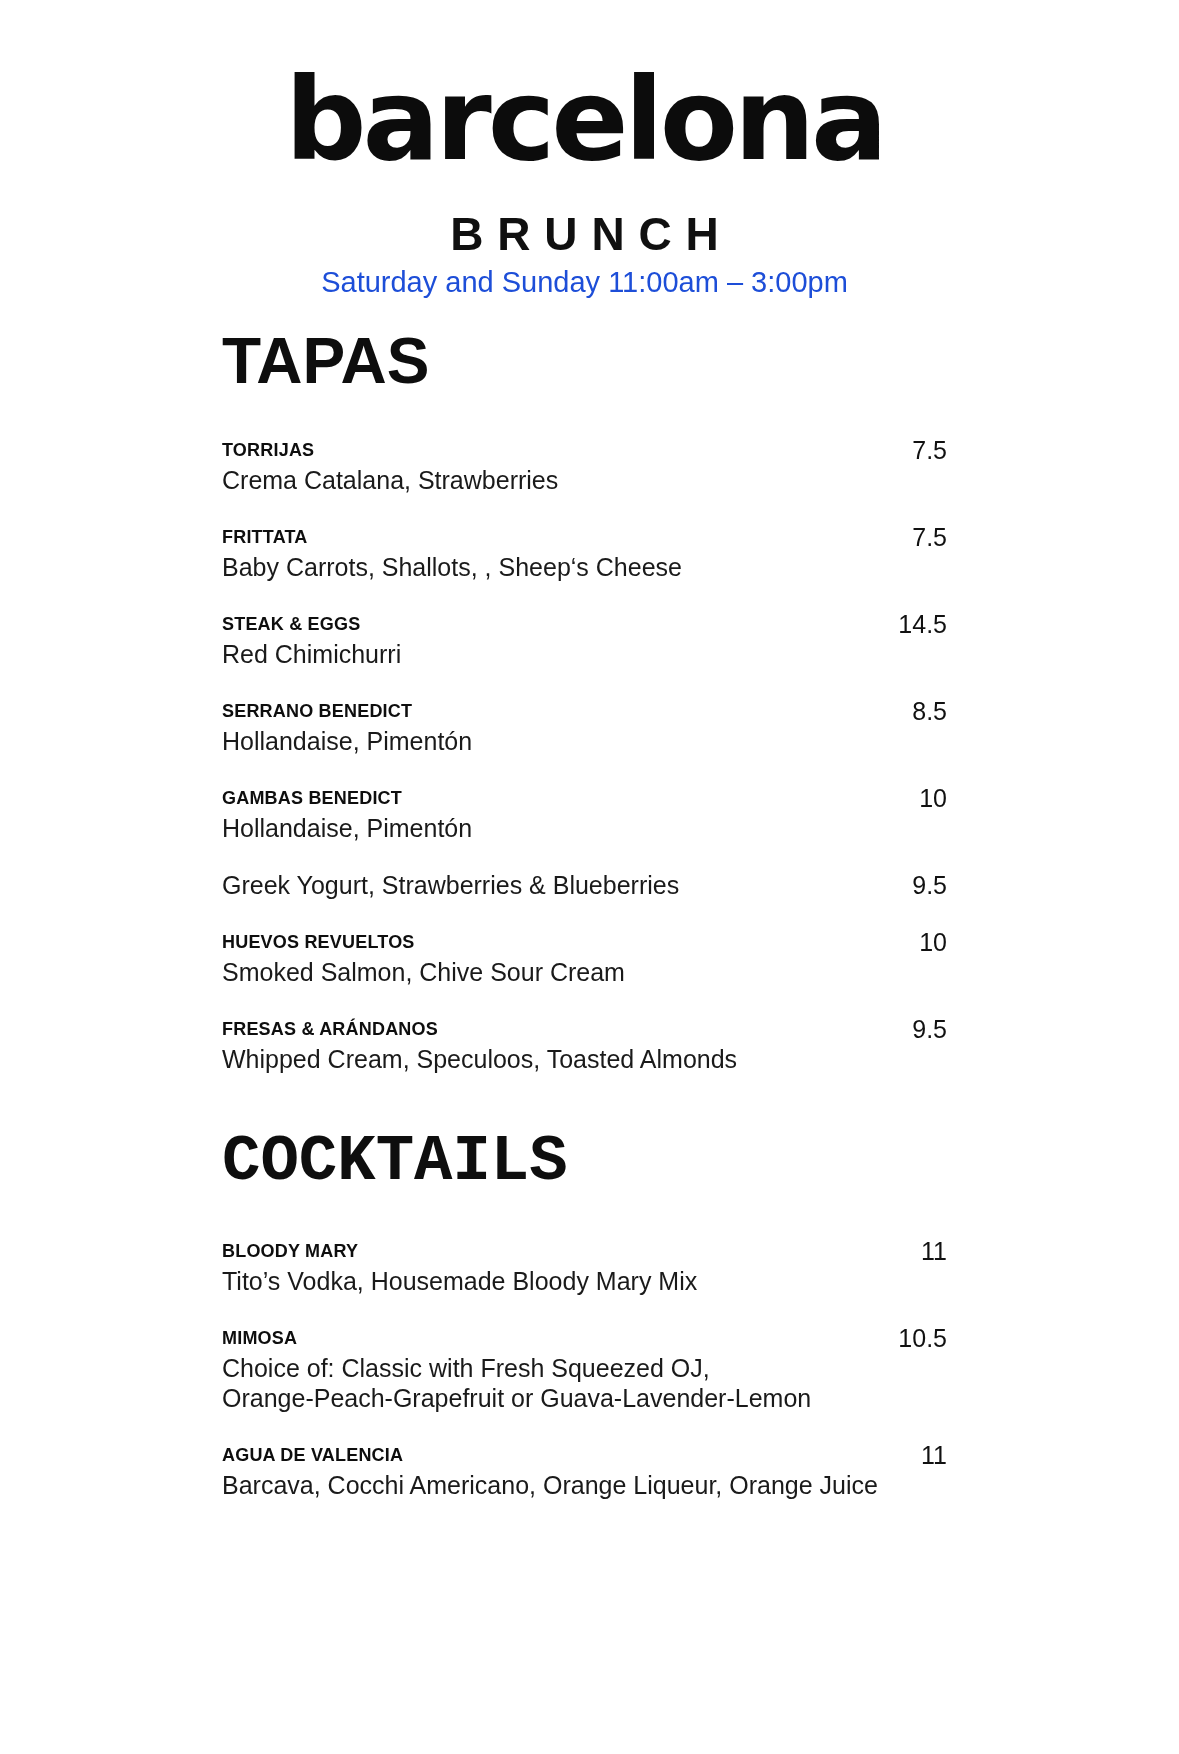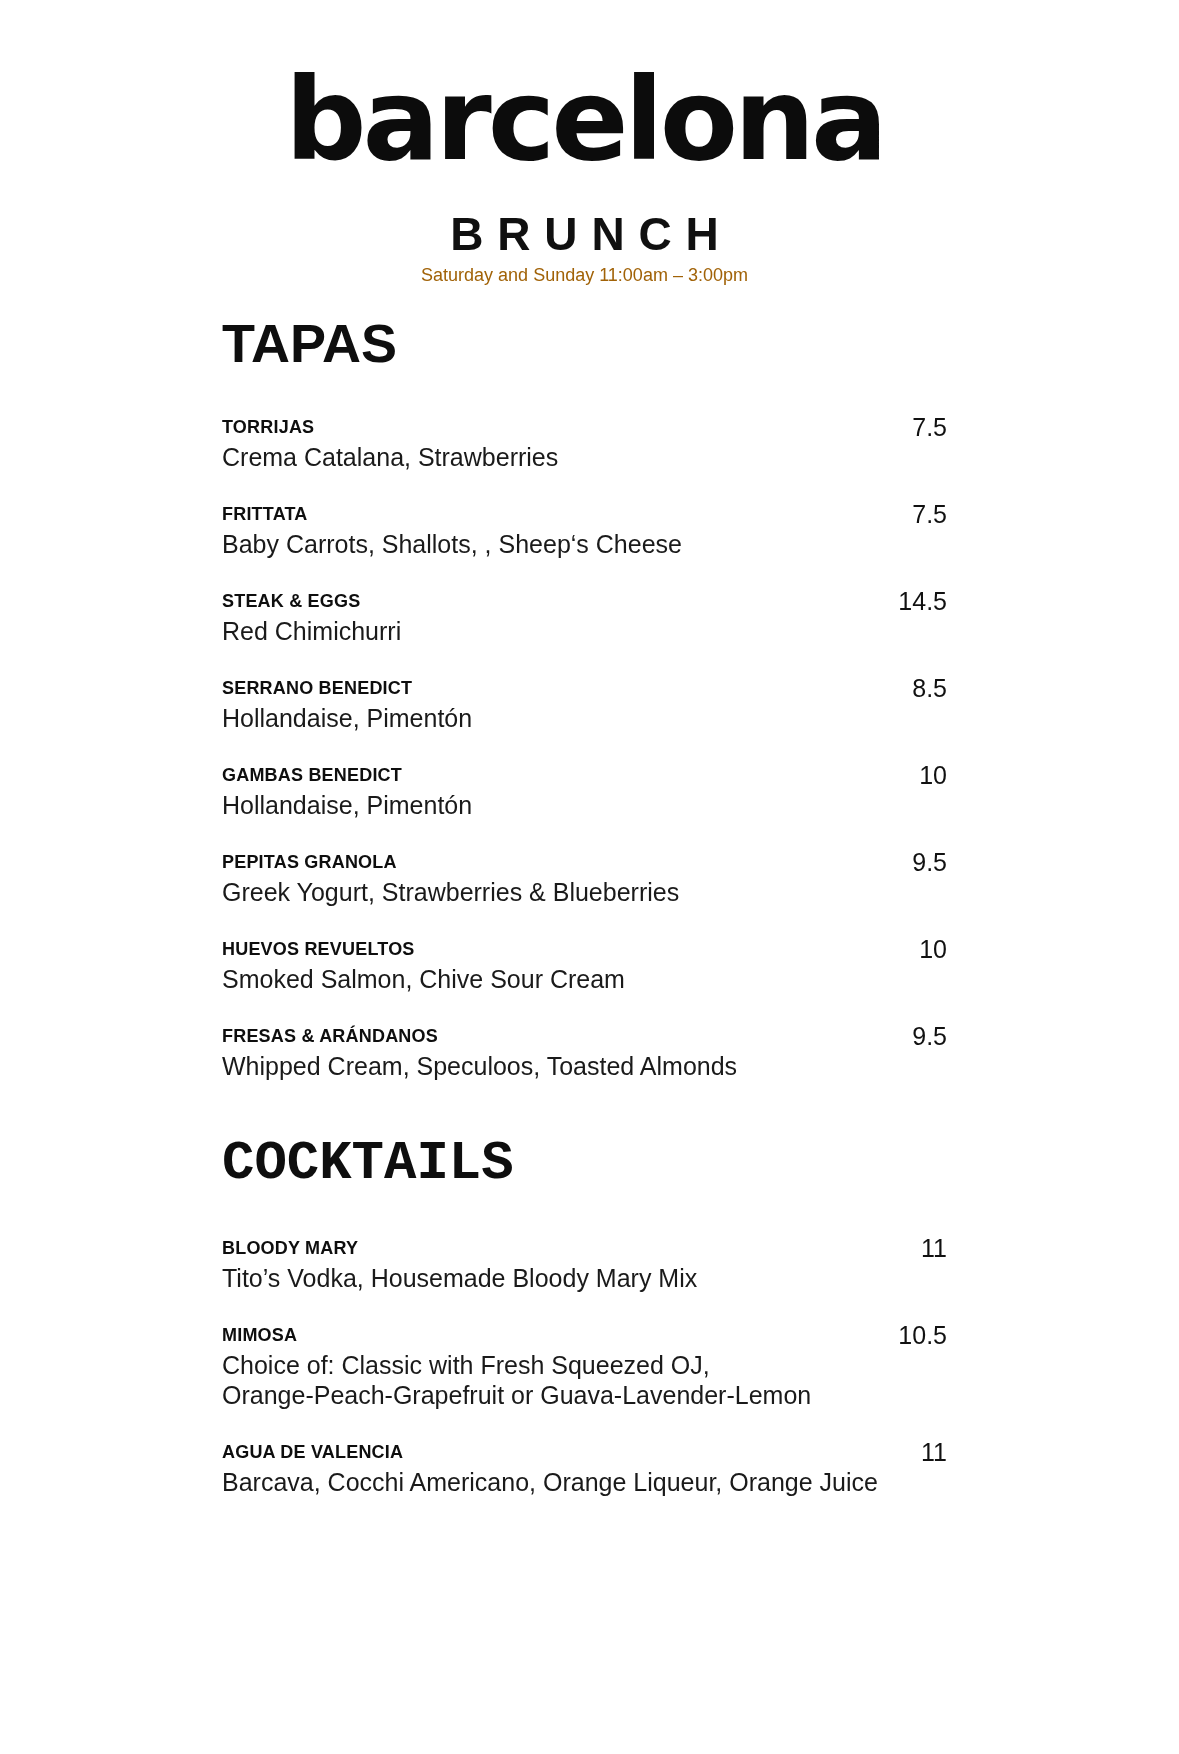--- a/index.html
+++ b/index.html
@@ -27,27 +27,27 @@
   .brunch-title {
     font-size: 46px;
     font-weight: bold;
     letter-spacing: 0.30em;
     margin-top: 24px;
     margin-right: -0.30em;
     line-height: 1.1;
     color: #101010;
   }
   .subtitle {
-    font-size: 18px;
+    font-size: 29px;
     line-height: 1.2;
     margin-top: 5px;
-    color: #a16207;
+    color: #1d4ed8;
   }
   .section-heading {
-    font-size: 54px;
+    font-size: 64px;
     font-weight: bold;
     line-height: 1;
     margin: 0;
     color: #0e0e0e;
   }
   .section-heading.first { margin-top: 30px; margin-bottom: 42px; }
   .section-heading.later { margin-top: 56px; margin-bottom: 42px; font-family: Liberation Mono, monospace; }
   .item {
     display: flex;
     justify-content: space-between;
@@ -127,21 +127,20 @@
     <div class="item">
       <div class="item-text">
         <div class="item-name">GAMBAS BENEDICT</div>
         <div class="item-desc">Hollandaise, Pimentón</div>
       </div>
       <div class="item-price">10</div>
     </div>
 
     <div class="item">
       <div class="item-text">
-        <div class="item-name">PEPITAS GRANOLA</div>
         <div class="item-desc">Greek Yogurt, Strawberries &amp; Blueberries</div>
       </div>
       <div class="item-price">9.5</div>
     </div>
 
     <div class="item">
       <div class="item-text">
         <div class="item-name">HUEVOS REVUELTOS</div>
         <div class="item-desc">Smoked Salmon, Chive Sour Cream</div>
       </div>

